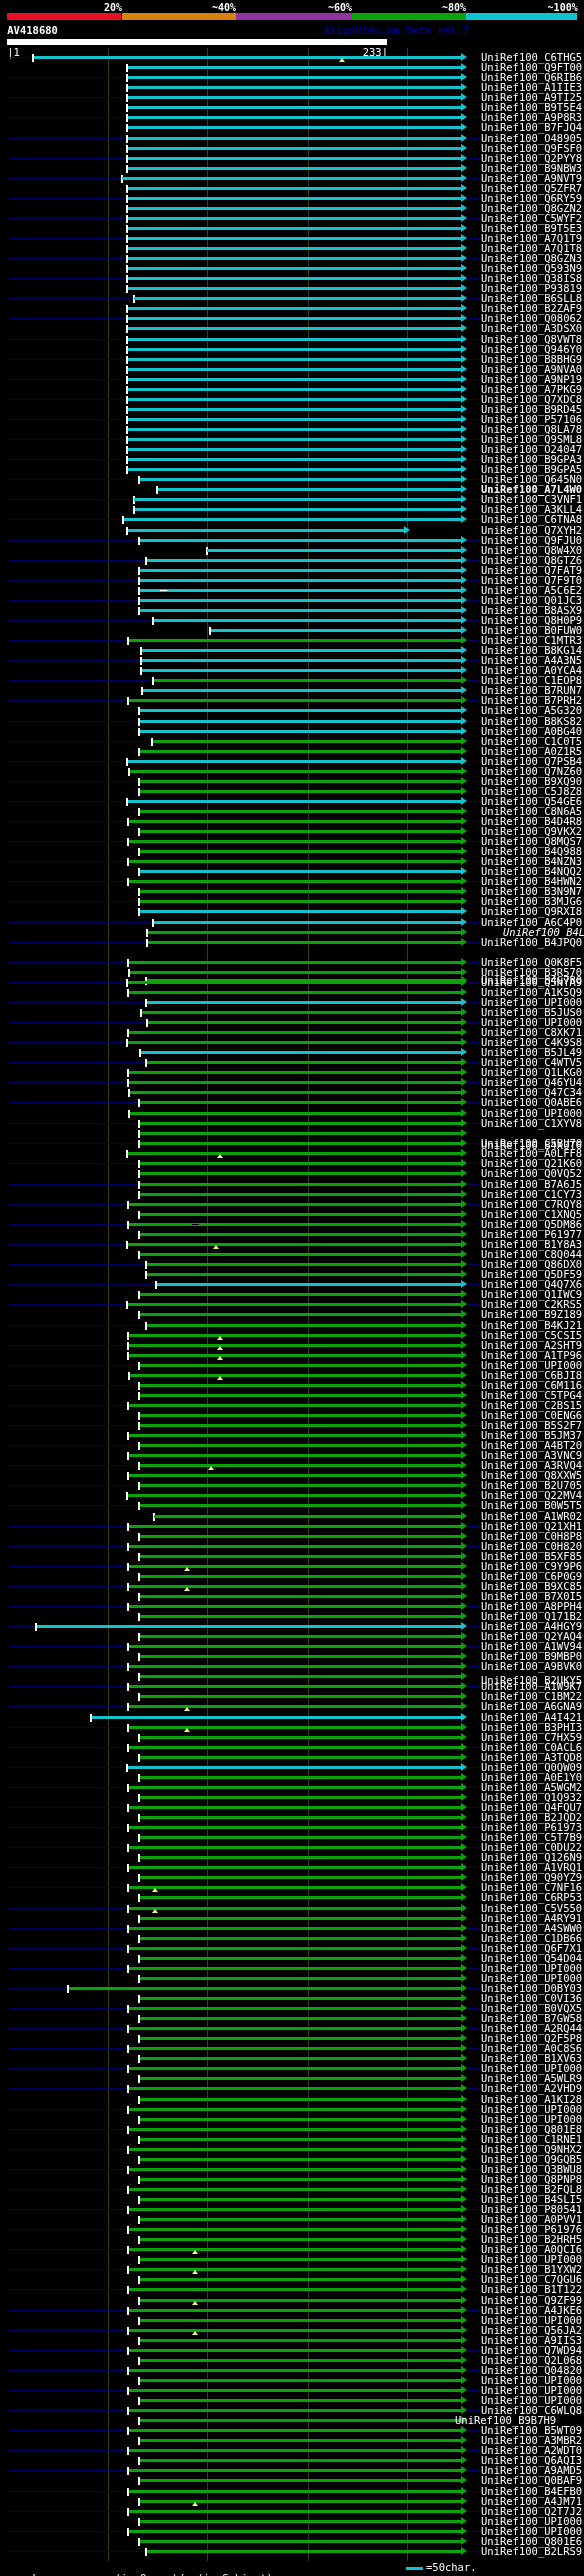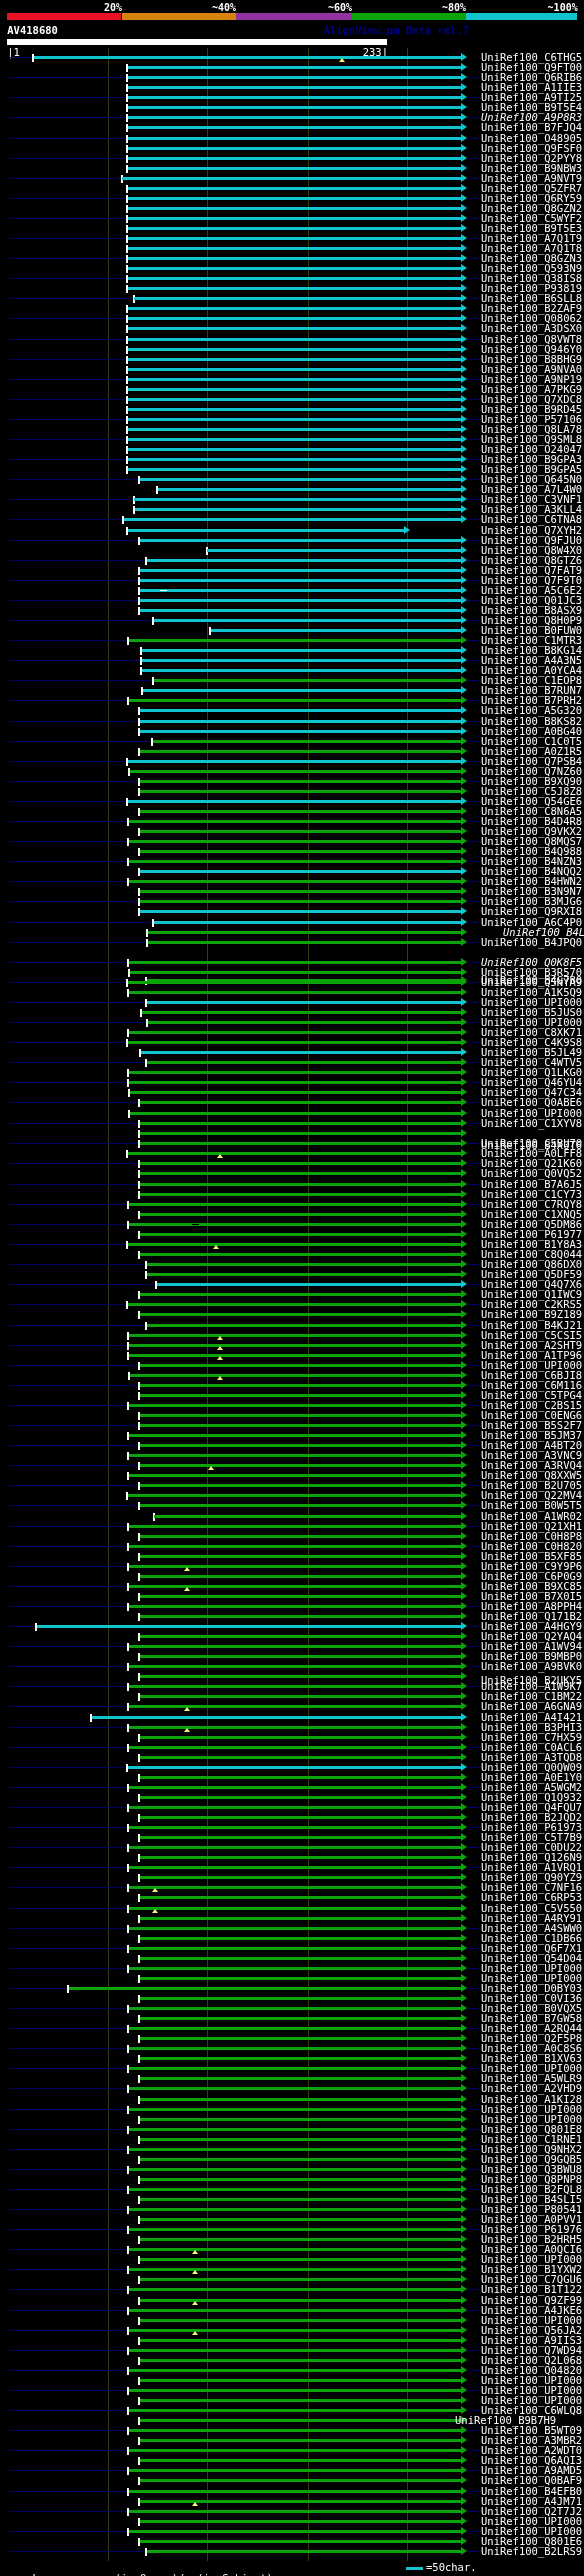--- a/index.html
+++ b/index.html
@@ -76,21 +76,21 @@
         <div class="abs" style="left: 461px; top: 0.9px; width: 0px; height: 0px; border-top: 4.6px solid transparent; border-bottom: 4.6px solid transparent; border-left: 6.4px solid rgb(18, 195, 205);"></div>
         <div class="abs" style="left: 468px; top: 4.6px; width: 12px; height: 1.8px; background: rgb(0, 0, 102);"></div>
         <div class="abs txt" style="left: 481px; top: 0px;">UniRef100_A9TI25</div>
       </div>
       <div class="abs" style="left: 0px; top: 102px; width: 585px; height: 11px;">
         <div class="abs" style="left: 126px; top: 1.8px; width: 1.8px; height: 8.2px; background: rgb(255, 255, 255);"></div>
         <div class="abs" style="left: 128px; top: 3.7px; width: 334px; height: 3.7px; background: rgb(18, 195, 205);"></div>
         <div class="abs" style="left: 461px; top: 0.9px; width: 0px; height: 0px; border-top: 4.6px solid transparent; border-bottom: 4.6px solid transparent; border-left: 6.4px solid rgb(18, 195, 205);"></div>
         <div class="abs txt" style="left: 481px; top: 0px;">UniRef100_B9T5E4</div>
       </div>
-      <div class="abs" style="left: 0px; top: 112px; width: 585px; height: 11px; font-style: italic;">
+      <div class="abs" style="left: 0px; top: 112px; width: 585px; height: 11px;">
         <div class="abs" style="left: 9.1px; top: 4.6px; width: 116px; height: 1.8px; background: rgb(0, 0, 102);"></div>
         <div class="abs" style="left: 126px; top: 1.8px; width: 1.8px; height: 8.2px; background: rgb(255, 255, 255);"></div>
         <div class="abs" style="left: 128px; top: 3.7px; width: 334px; height: 3.7px; background: rgb(18, 195, 205);"></div>
         <div class="abs" style="left: 461px; top: 0.9px; width: 0px; height: 0px; border-top: 4.6px solid transparent; border-bottom: 4.6px solid transparent; border-left: 6.4px solid rgb(18, 195, 205);"></div>
         <div class="abs" style="left: 468px; top: 4.6px; width: 12px; height: 1.8px; background: rgb(0, 0, 102);"></div>
         <div class="abs txt" style="left: 481px; top: 0px;">UniRef100_A9P8R3</div>
       </div>
       <div class="abs" style="left: 0px; top: 122px; width: 585px; height: 11px;">
         <div class="abs" style="left: 126px; top: 1.8px; width: 1.8px; height: 8.2px; background: rgb(255, 255, 255);"></div>
         <div class="abs" style="left: 128px; top: 3.7px; width: 334px; height: 3.7px; background: rgb(18, 195, 205);"></div>
@@ -336,21 +336,21 @@
         <div class="abs txt" style="left: 481px; top: 0px;">UniRef100_B9GPA5</div>
       </div>
       <div class="abs" style="left: 0px; top: 474px; width: 585px; height: 11px;">
         <div class="abs" style="left: 9.1px; top: 4.6px; width: 128px; height: 1.8px; background: rgb(0, 0, 102);"></div>
         <div class="abs" style="left: 138px; top: 1.8px; width: 1.8px; height: 8.2px; background: rgb(255, 255, 255);"></div>
         <div class="abs" style="left: 140px; top: 3.7px; width: 322px; height: 3.7px; background: rgb(18, 195, 205);"></div>
         <div class="abs" style="left: 461px; top: 0.9px; width: 0px; height: 0px; border-top: 4.6px solid transparent; border-bottom: 4.6px solid transparent; border-left: 6.4px solid rgb(18, 195, 205);"></div>
         <div class="abs" style="left: 468px; top: 4.6px; width: 12px; height: 1.8px; background: rgb(0, 0, 102);"></div>
         <div class="abs txt" style="left: 481px; top: 0px;">UniRef100_Q645N0</div>
       </div>
-      <div class="abs" style="left: 0px; top: 484px; width: 494px; height: 11px;">
+      <div class="abs" style="left: 0px; top: 484px; width: 494px; height: 11px; font-weight: bold;">
         <div class="abs" style="left: 156px; top: 1.8px; width: 1.8px; height: 8.2px; background: rgb(255, 255, 255);"></div>
         <div class="abs" style="left: 158px; top: 3.7px; width: 303px; height: 3.7px; background: rgb(18, 195, 205);"></div>
         <div class="abs" style="left: 461px; top: 0.9px; width: 0px; height: 0px; border-top: 4.6px solid transparent; border-bottom: 4.6px solid transparent; border-left: 6.4px solid rgb(18, 195, 205);"></div>
         <div class="abs txt" style="left: 481px; top: 0px;">UniRef100_A7L4W0</div>
       </div>
       <div class="abs" style="left: 0px; top: 494px; width: 585px; height: 11px;">
         <div class="abs" style="left: 9.1px; top: 4.6px; width: 122px; height: 1.8px; background: rgb(0, 0, 102);"></div>
         <div class="abs" style="left: 133px; top: 1.8px; width: 1.8px; height: 8.2px; background: rgb(255, 255, 255);"></div>
         <div class="abs" style="left: 134px; top: 3.7px; width: 327px; height: 3.7px; background: rgb(18, 195, 205);"></div>
         <div class="abs" style="left: 461px; top: 0.9px; width: 0px; height: 0px; border-top: 4.6px solid transparent; border-bottom: 4.6px solid transparent; border-left: 6.4px solid rgb(18, 195, 205);"></div>
@@ -665,21 +665,21 @@
         <div class="abs" style="left: 461px; top: 0.9px; width: 0px; height: 0px; border-top: 4.6px solid transparent; border-bottom: 4.6px solid transparent; border-left: 6.4px solid rgb(10, 163, 10);"></div>
         <div class="abs" style="left: 468px; top: 4.6px; width: 12px; height: 1.8px; background: rgb(0, 0, 102);"></div>
         <div class="abs txt" style="left: 481px; top: 0px;">UniRef100_B4JPQ0</div>
       </div>
       <div class="abs" style="left: 0px; top: 947px; width: 585px; height: 11px; margin-top: 28px;">
         <div class="abs" style="left: 145px; top: 1.8px; width: 1.8px; height: 8.2px; background: rgb(255, 255, 255);"></div>
         <div class="abs" style="left: 147px; top: 3.7px; width: 314px; height: 3.7px; background: rgb(10, 163, 10);"></div>
         <div class="abs" style="left: 461px; top: 0.9px; width: 0px; height: 0px; border-top: 4.6px solid transparent; border-bottom: 4.6px solid transparent; border-left: 6.4px solid rgb(10, 163, 10);"></div>
         <div class="abs txt" style="left: 481px; top: 0px;">UniRef100_B4G7B0</div>
       </div>
-      <div class="abs" style="left: 0px; top: 957px; width: 585px; height: 11px; font-style: italic;">
+      <div class="abs" style="left: 0px; top: 957px; width: 585px; height: 11px;">
         <div class="abs" style="left: 9.1px; top: 4.6px; width: 117px; height: 1.8px; background: rgb(0, 0, 102);"></div>
         <div class="abs" style="left: 127px; top: 1.8px; width: 1.8px; height: 8.2px; background: rgb(255, 255, 255);"></div>
         <div class="abs" style="left: 129px; top: 3.7px; width: 333px; height: 3.7px; background: rgb(10, 163, 10);"></div>
         <div class="abs" style="left: 461px; top: 0.9px; width: 0px; height: 0px; border-top: 4.6px solid transparent; border-bottom: 4.6px solid transparent; border-left: 6.4px solid rgb(10, 163, 10);"></div>
         <div class="abs" style="left: 468px; top: 4.6px; width: 12px; height: 1.8px; background: rgb(0, 0, 102);"></div>
         <div class="abs txt" style="left: 481px; top: 0px;">UniRef100_Q0K8F5</div>
       </div>
       <div class="abs" style="left: 0px; top: 967px; width: 585px; height: 11px;">
         <div class="abs" style="left: 128px; top: 1.8px; width: 1.8px; height: 8.2px; background: rgb(255, 255, 255);"></div>
         <div class="abs" style="left: 130px; top: 3.7px; width: 332px; height: 3.7px; background: rgb(10, 163, 10);"></div>

